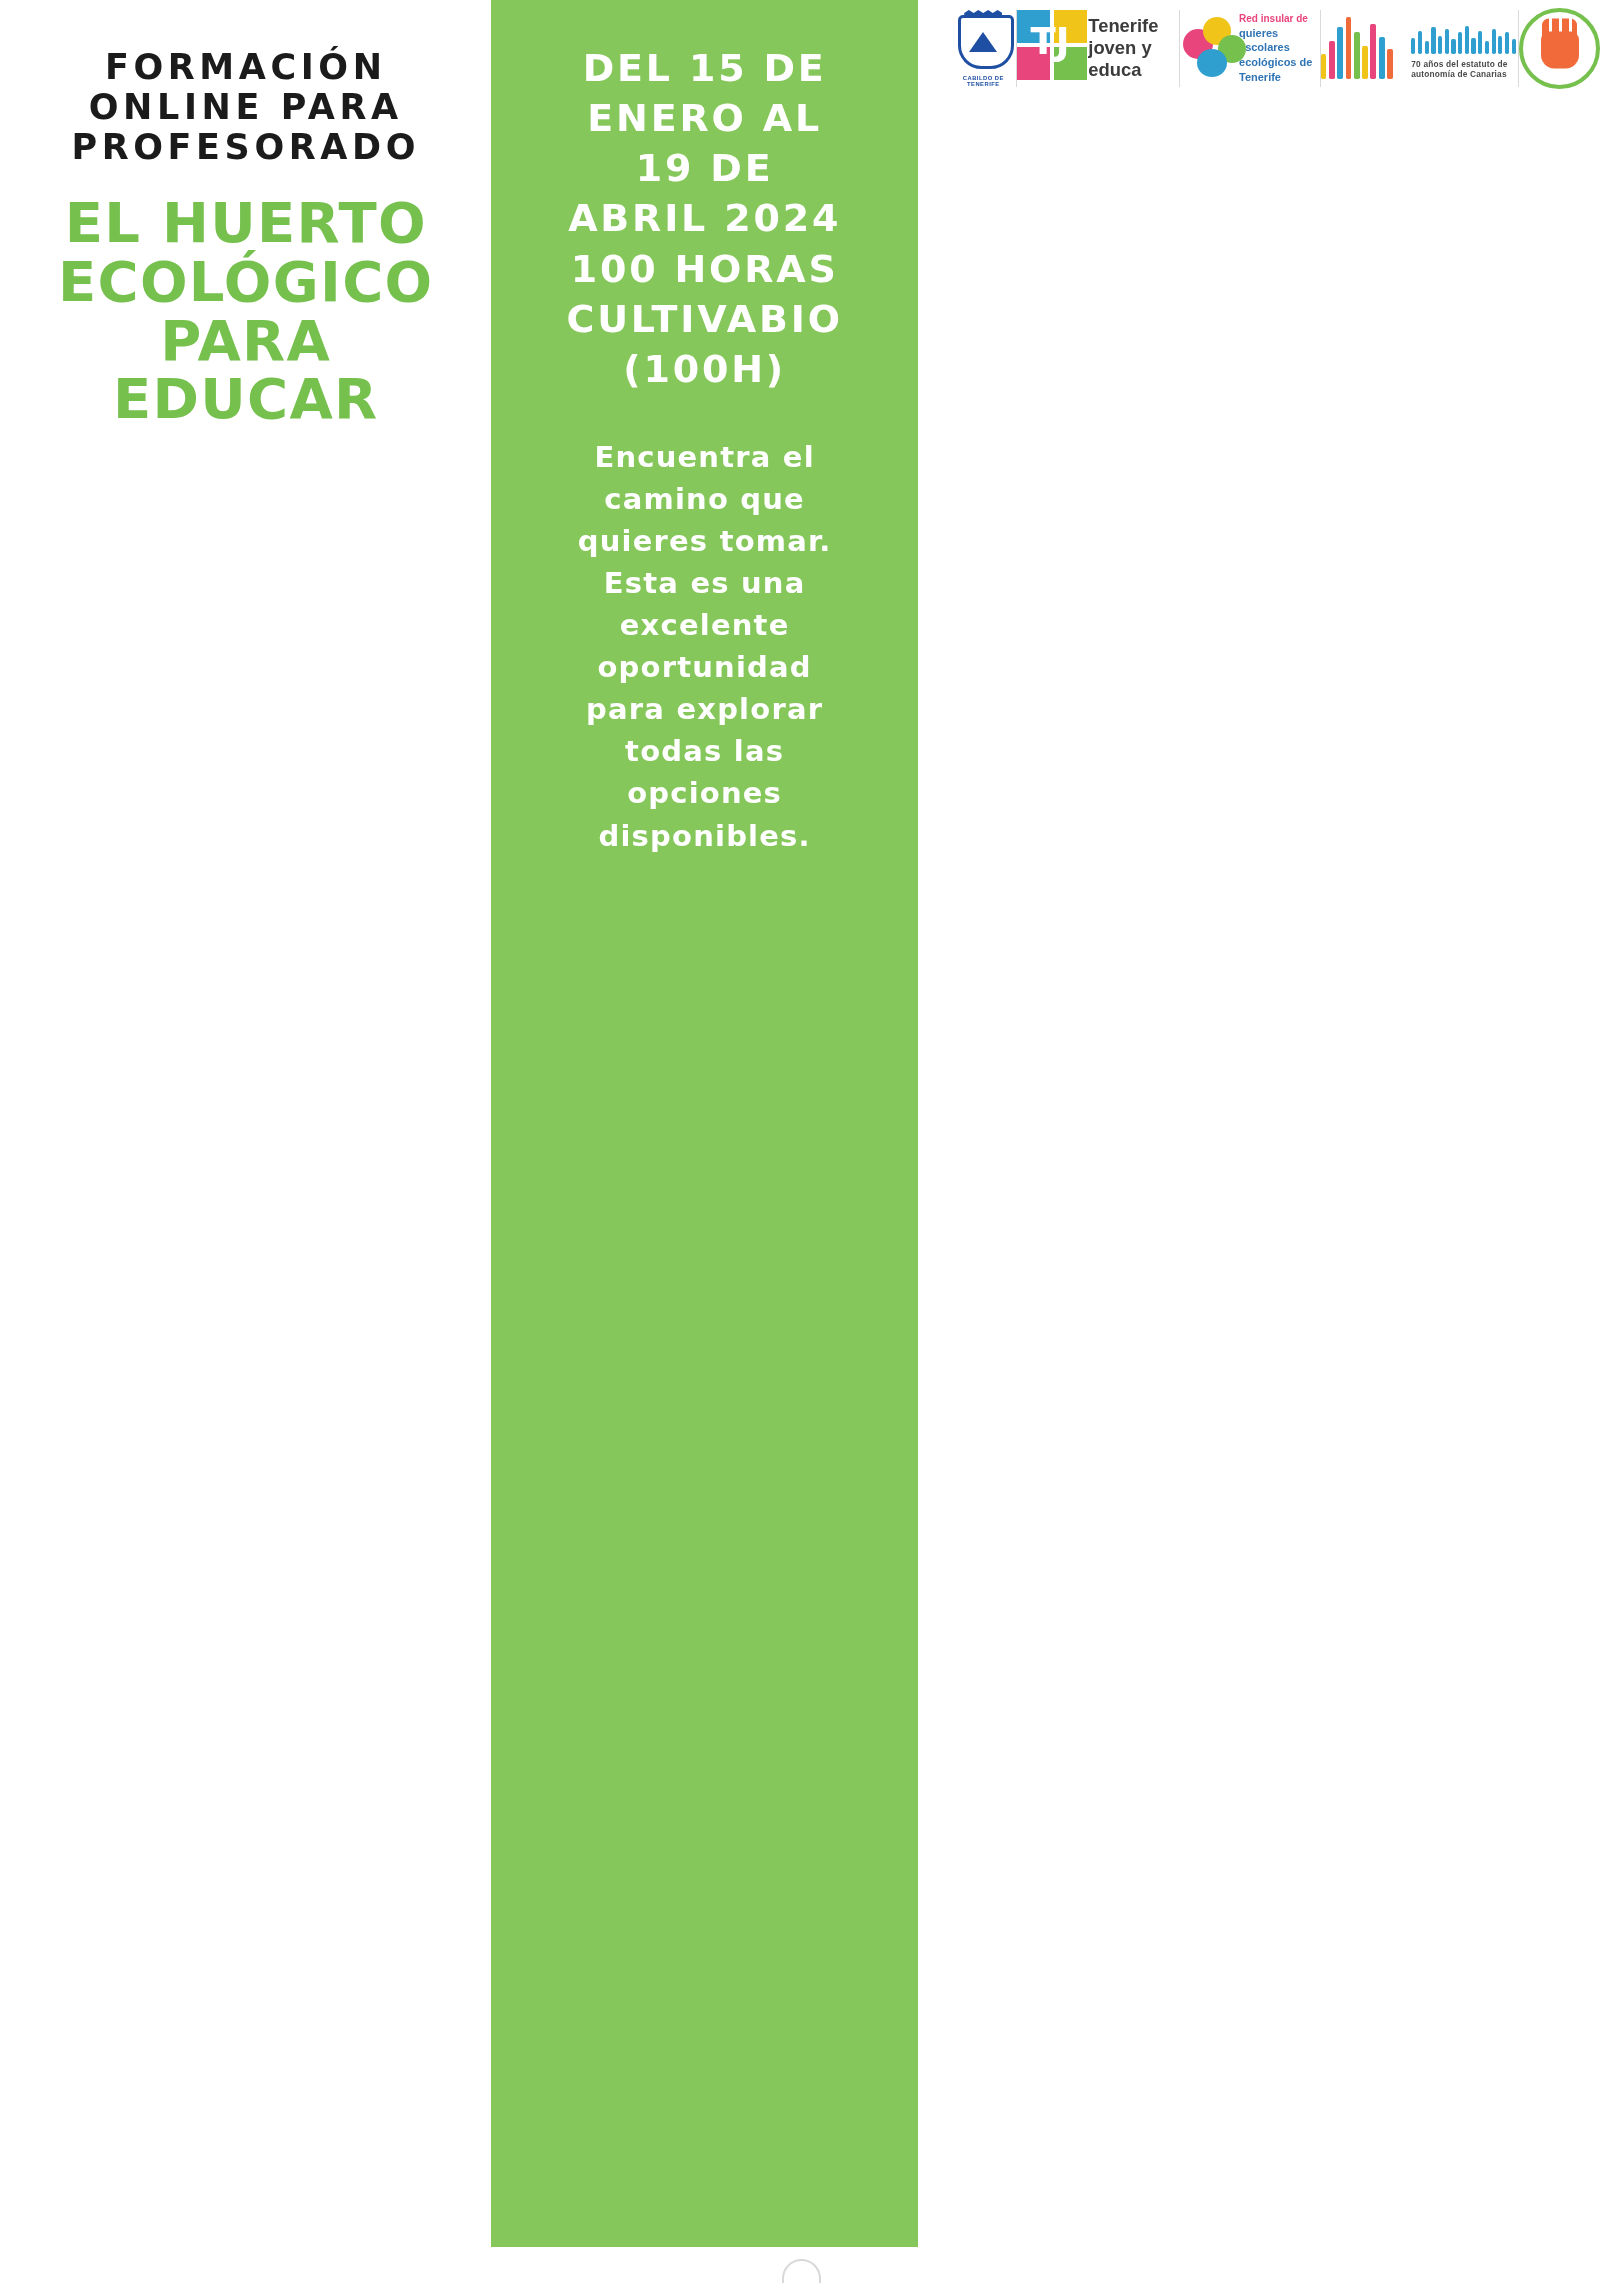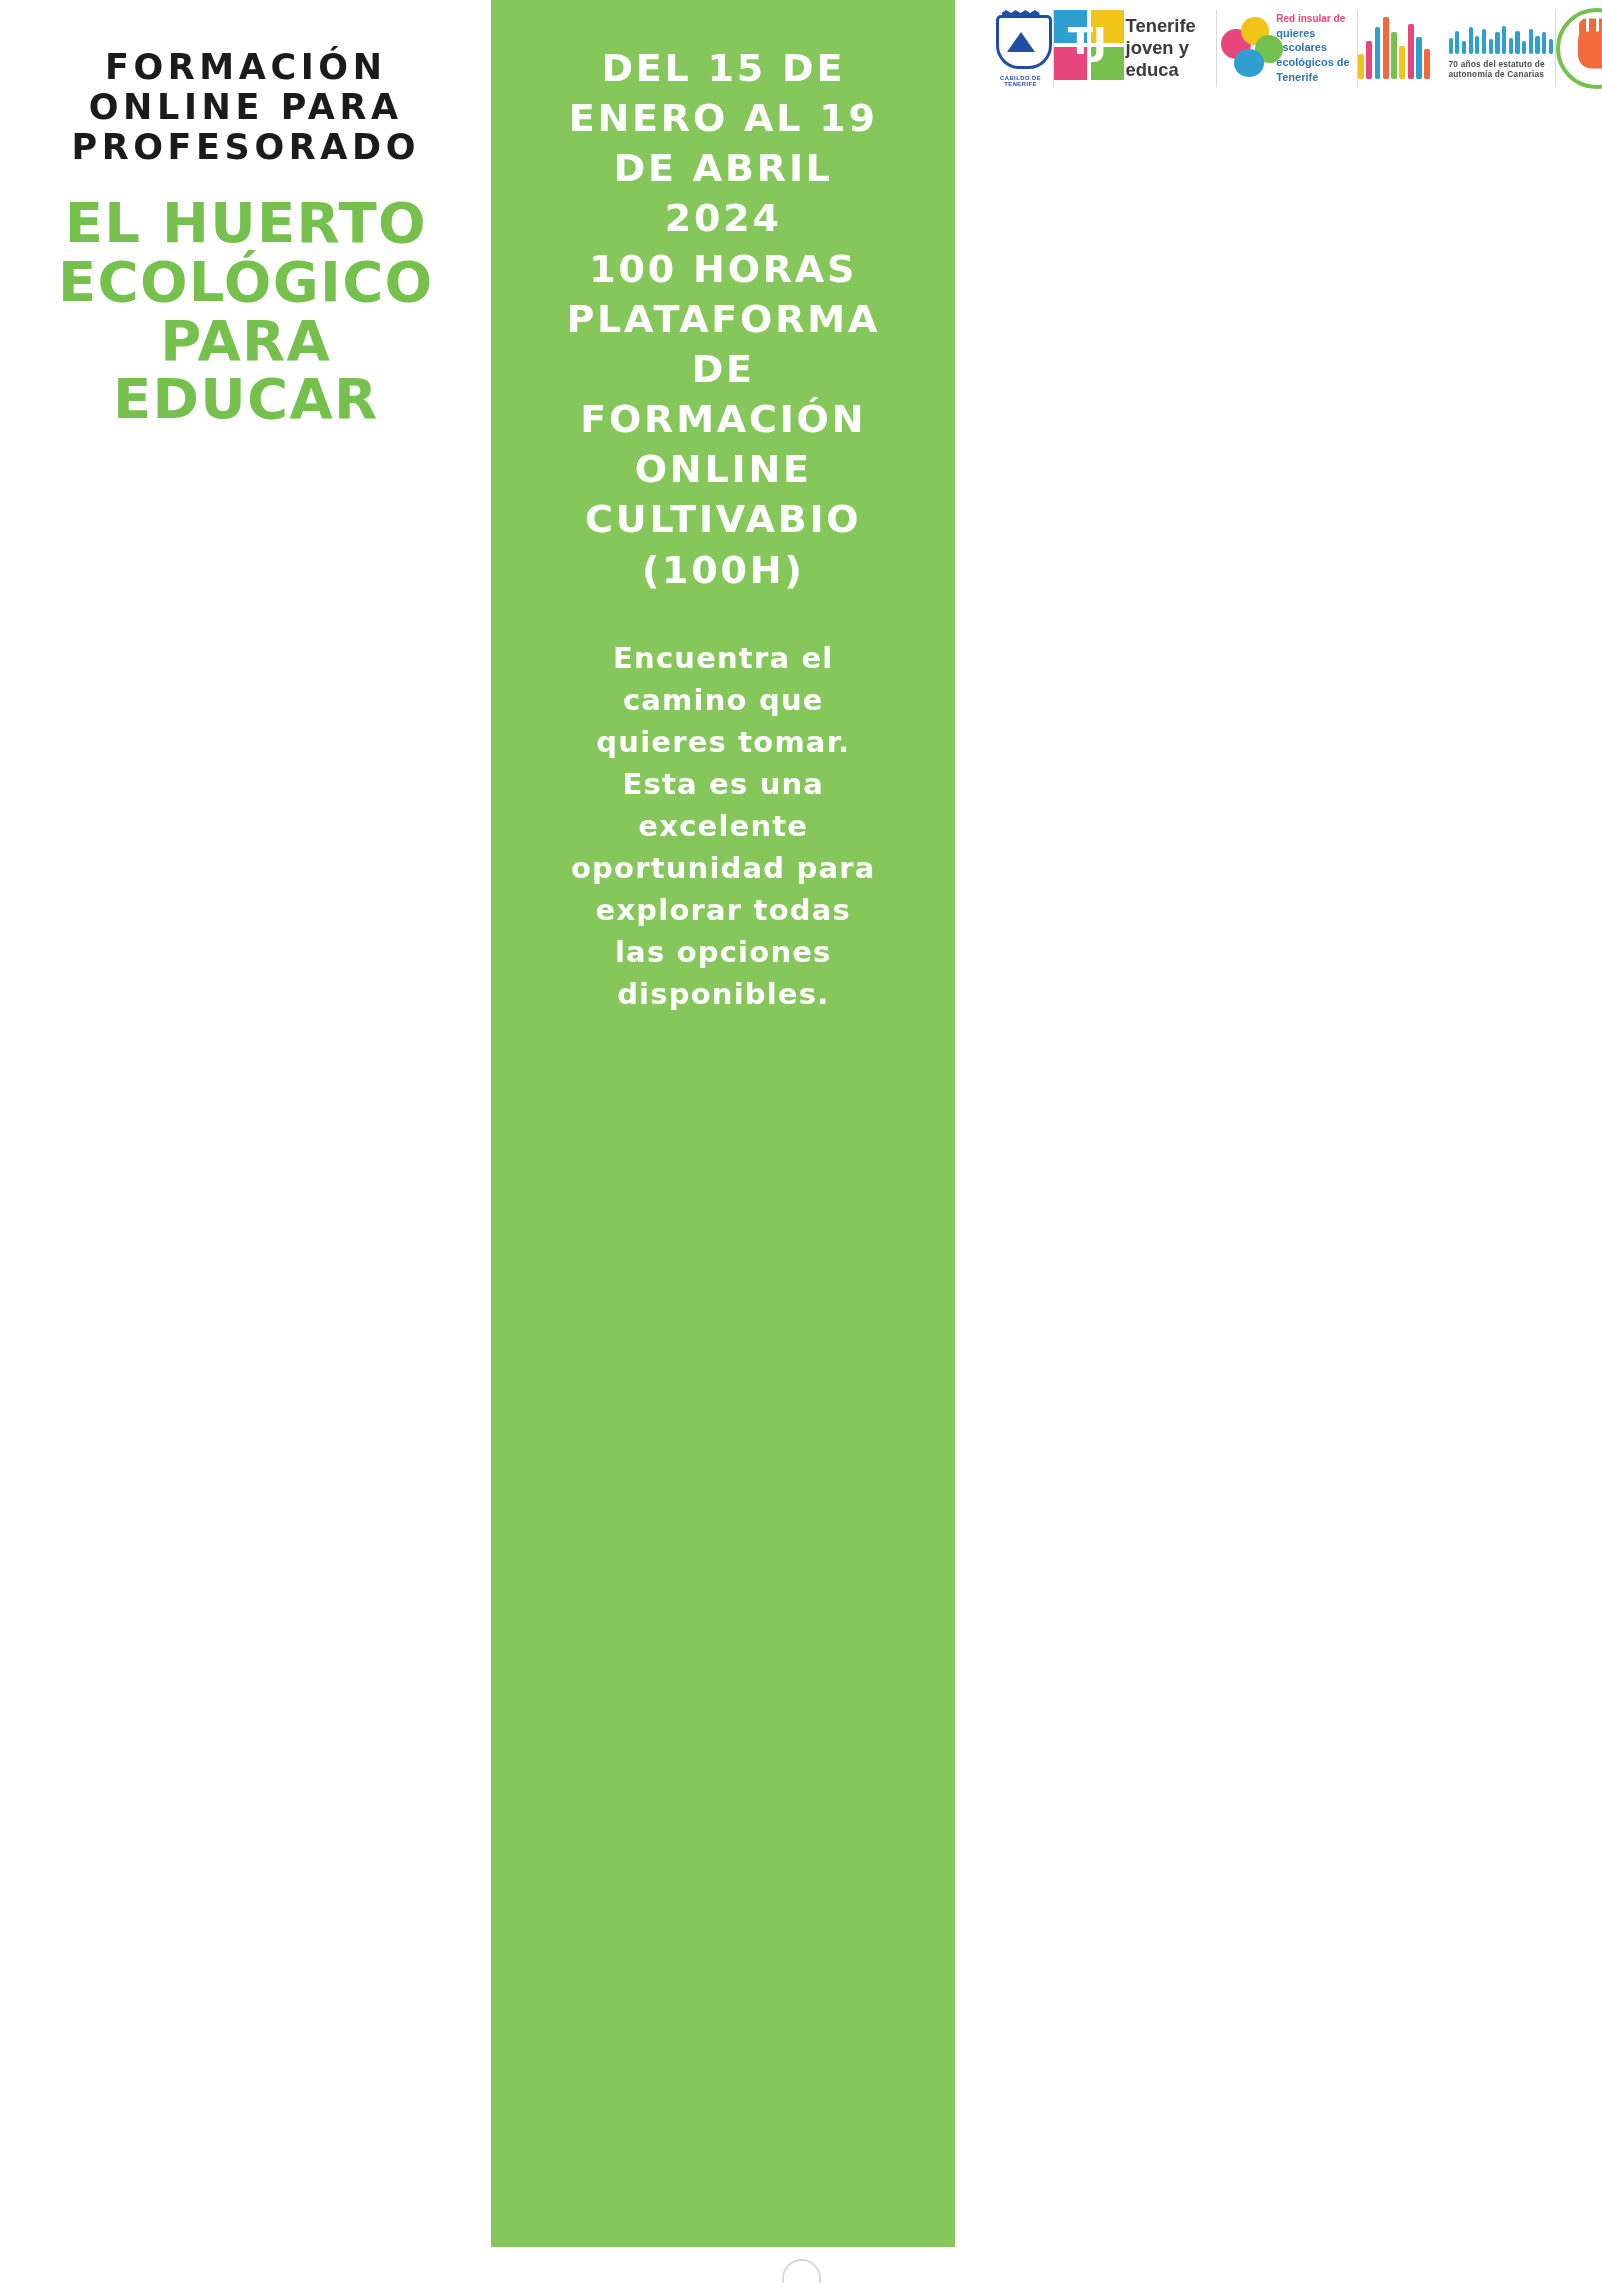--- a/index.html
+++ b/index.html
@@ -398,21 +398,20 @@
     <div class="eyebrow">FORMACIÓN ONLINE PARA PROFESORADO</div>
     <h1 class="headline">
       <span>EL HUERTO ECOLÓGICO</span><br>
       <span>PARA EDUCAR</span>
     </h1>
   </div>
 
   <div class="info-band">
     <div class="info-line">DEL 15 DE ENERO AL 19 DE ABRIL 2024</div>
     <div class="info-line">100 HORAS</div>
-    <div class="info-line">PLATAFORMA DE FORMACIÓN ONLINE</div>
     <div class="info-line">CULTIVABIO (100H)</div>
 
     <div class="info-sub">
       <div>Encuentra el camino que quieres tomar. Esta es una excelente</div>
       <div>oportunidad para explorar todas las opciones disponibles.</div>
     </div>
   </div>
 
   <div class="footer">
     <div class="logo-row">

